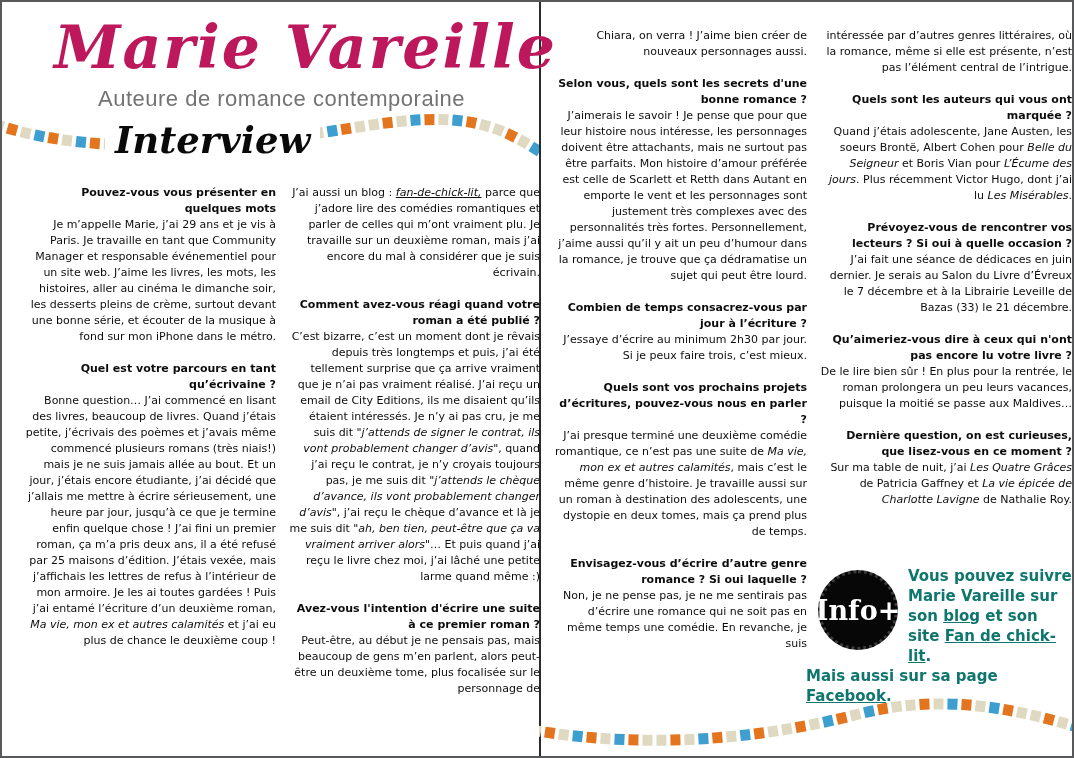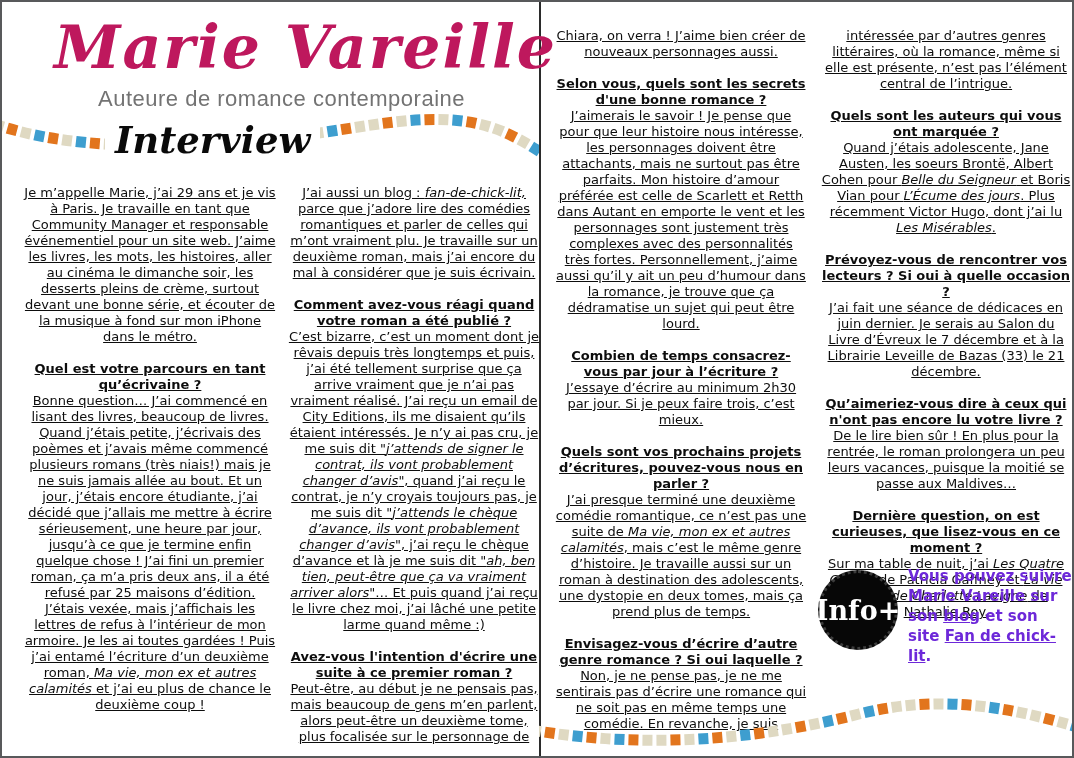--- a/index.html
+++ b/index.html
@@ -23,23 +23,22 @@
   }
   .interview{
     position:absolute; left:103px; top:116px; z-index:3;
     font-family:"DejaVu Serif", serif; font-style:italic; font-weight:bold;
     font-size:37px; color:#0a0a0a; background:#fff; padding:0 10px; white-space:nowrap;
   }
   .wave{position:absolute; z-index:1;}
   .wave path{fill:none; stroke-width:11;}
   
   .col{
-    position:absolute; width:252px; font-size:13px; line-height:16px;
-    text-align:center;
-    text-decoration:underline;
+    position:absolute; width:252px; font-size:11px; line-height:16px;
+    text-align:right;
   }
   #col1{left:22px;  top:183px;}
   #col2{left:286px; top:183px;}
   #col3{left:553px; top:26px;}
   #col4{left:818px; top:26px;}
   .blk{margin:0 0 16px 0;}
   .q{font-weight:bold; margin:0;}
   .a{margin:0;}
   .it{font-style:italic;}
   .lnk{text-decoration:underline; cursor:pointer;}
@@ -47,21 +46,21 @@
   
   .info-box{position:absolute; left:804px; top:564px; width:266px; z-index:2;}
   .info-badge{
     float:left; width:80px; height:80px; margin:4px 10px 4px 12px;
     background:#070707; border:3px dotted #3c3c3c; border-radius:50%;
     display:flex; align-items:center; justify-content:center; box-sizing:border-box;
   }
   .info-badge span{
     font-family:"DejaVu Serif", serif; font-weight:bold; font-size:27px; color:#ffffff;
   }
-  .info-text{font-weight:bold; font-size:15px; line-height:20px; color:#6d28d9;}
+  .info-text{font-weight:bold; font-size:15px; line-height:20px; color:#0f766e;}
 </style>
 </head>
 <body>
 
 <div id="page">
 
   <div class="divider"></div>
 
   <div class="title">Marie Vareille</div>
   <div class="subtitle">Auteure de romance contemporaine</div>
@@ -74,20 +73,21 @@
   </svg>
 
   <svg class="wave" style="left:537px;top:688px;" width="537" height="70" viewBox="0 0 537 70">
     <path d="M-8,40 C100,58 210,52 320,24 C400,4 470,16 548,40" stroke-dasharray="10 18 10 32 10 32 10 4" stroke="#DFD9C2"></path>
     <path d="M-8,40 C100,58 210,52 320,24 C400,4 470,16 548,40" stroke-dasharray="10 32" stroke-dashoffset="28" stroke="#E2751D"></path>
     <path d="M-8,40 C100,58 210,52 320,24 C400,4 470,16 548,40" stroke-dasharray="10 32 10 74" stroke-dashoffset="84" stroke="#3E9ECF"></path>
   </svg>
 
   <div class="col" id="col1">
       <div class="blk">
+        <div class="q">Pouvez-vous vous présenter en quelques mots</div>
         <div class="a"><span>Je m’appelle Marie, j’ai 29 ans et je vis à Paris. Je travaille en tant que Community Manager et responsable événementiel pour un site web. J’aime les livres, les mots, les histoires, aller au cinéma le dimanche soir, les desserts pleins de crème, surtout devant une bonne série, et écouter de la musique à fond sur mon iPhone dans le métro.</span></div>
       </div>
       <div class="blk">
         <div class="q">Quel est votre parcours en tant qu’écrivaine ?</div>
         <div class="a"><span>Bonne question… J’ai commencé en lisant des livres, beaucoup de livres. Quand j’étais petite, j’écrivais des poèmes et j’avais même commencé plusieurs romans (très niais!) mais je ne suis jamais allée au bout. Et un jour, j’étais encore étudiante, j’ai décidé que j’allais me mettre à écrire sérieusement, une heure par jour, jusqu’à ce que je termine enfin quelque chose ! J’ai fini un premier roman, ça m’a pris deux ans, il a été refusé par 25 maisons d’édition. J’étais vexée, mais j’affichais les lettres de refus à l’intérieur de mon armoire. Je les ai toutes gardées ! Puis j’ai entamé l’écriture d’un deuxième roman, </span><span class="it">Ma vie, mon ex et autres calamités</span><span> et j’ai eu plus de chance le deuxième coup !</span></div>
       </div>
     </div>
   <div class="col" id="col2">
       <div class="blk">
         <div class="a"><span>J’ai aussi un blog : </span><span class="it lnk">fan-de-chick-lit,</span><span> parce que j’adore lire des comédies romantiques et parler de celles qui m’ont vraiment plu. Je travaille sur un deuxième roman, mais j’ai encore du mal à considérer que je suis écrivain.</span></div>
@@ -142,15 +142,16 @@
         <div class="q">Dernière question, on est curieuses, que lisez-vous en ce moment ?</div>
         <div class="a"><span>Sur ma table de nuit, j’ai </span><span class="it">Les Quatre Grâces</span><span> de Patricia Gaffney et </span><span class="it">La vie épicée de Charlotte Lavigne</span><span> de Nathalie Roy.</span></div>
       </div>
     </div>
 
   <div class="info-box">
     <div class="info-badge">
       <span>Info+</span>
     </div>
     <div class="info-text"><span>Vous pouvez suivre Marie Vareille sur son </span><span class="lnk">blog</span><span> et son site </span><span class="lnk">Fan de chick-lit</span><span>.</span></div>
+    <div class="info-text"><span>Mais aussi sur sa page </span><span class="lnk">Facebook</span><span>.</span></div>
   </div>
 
 </div>
 
 </body></html>

